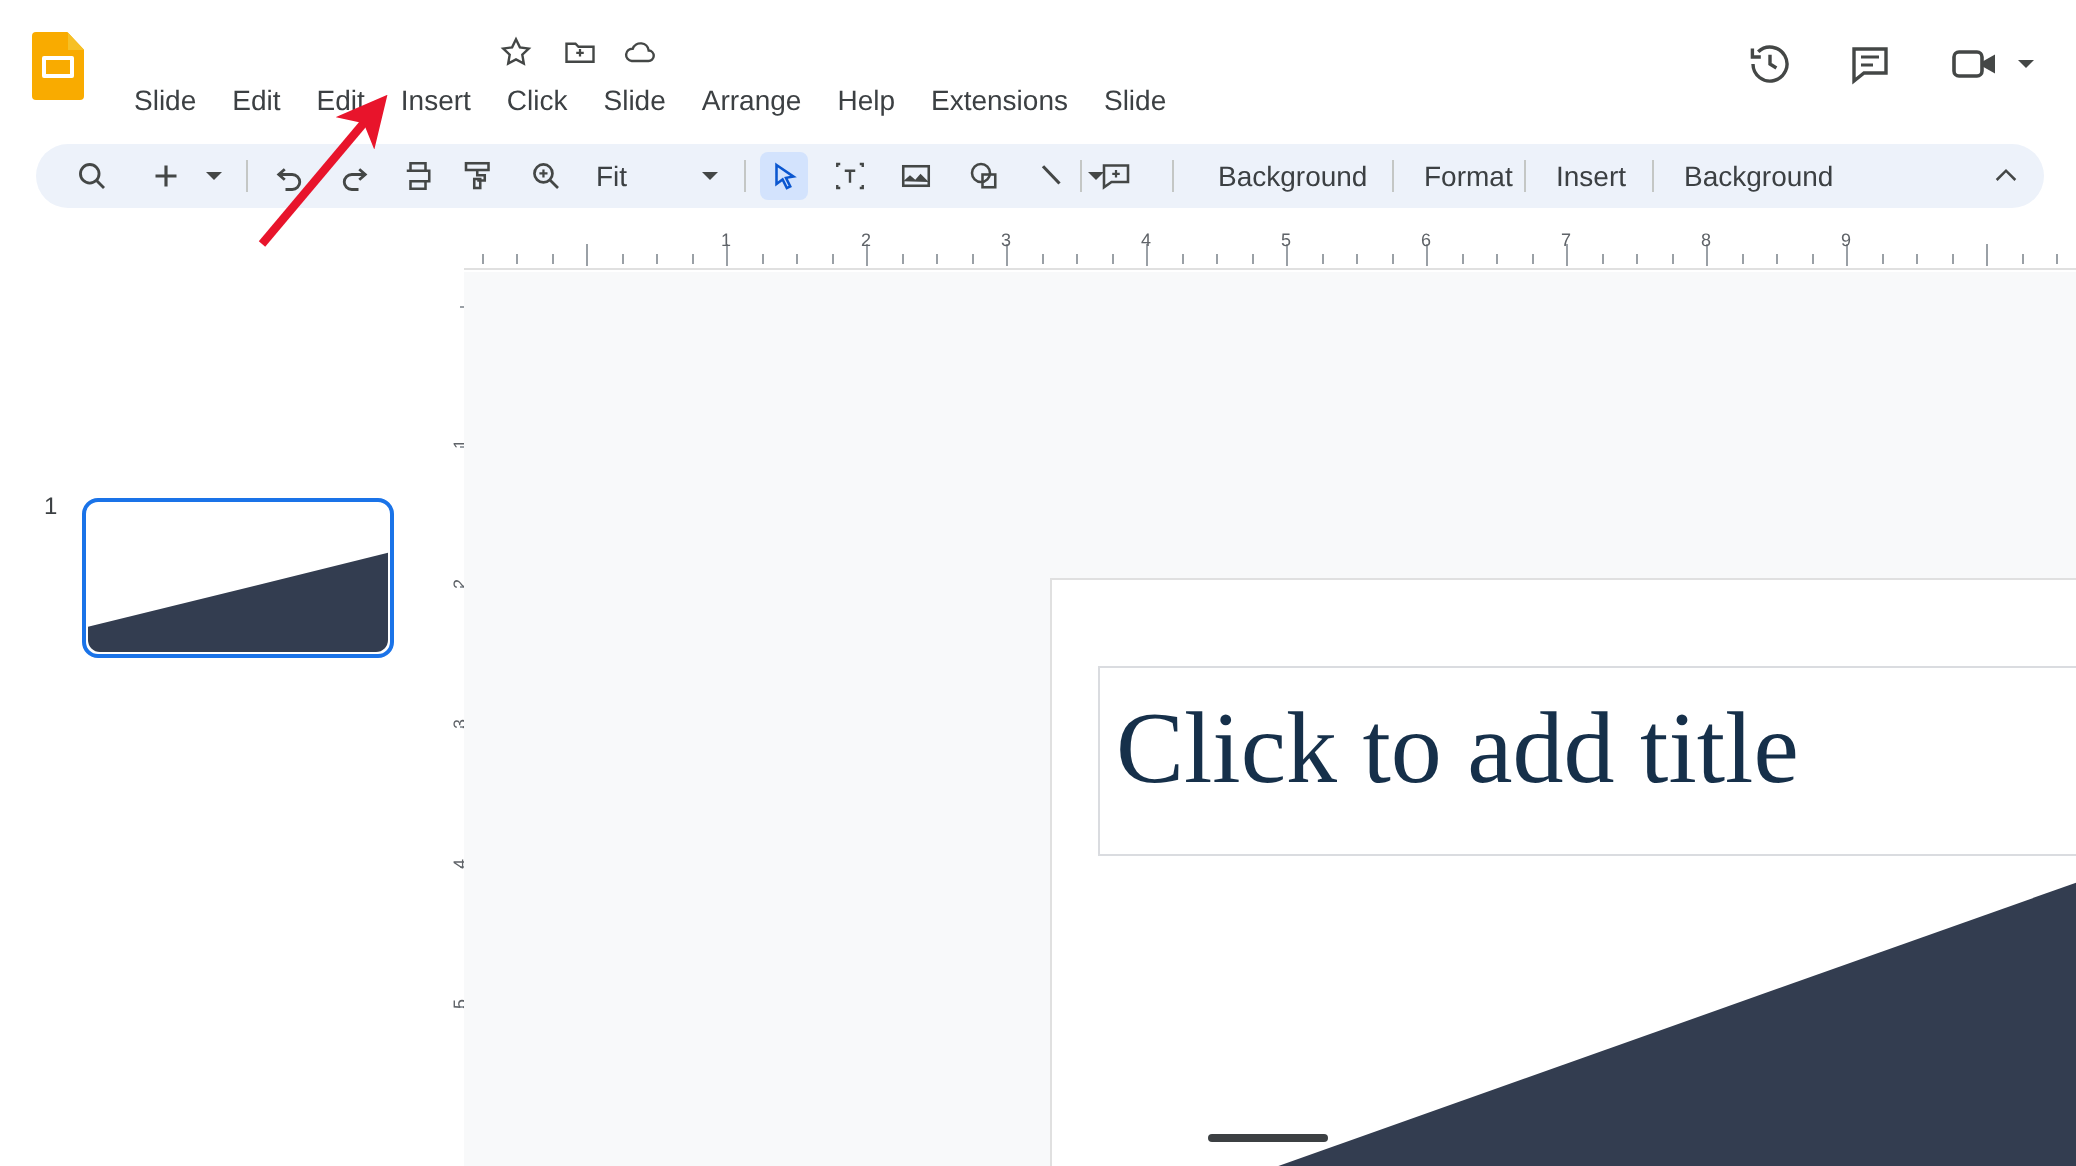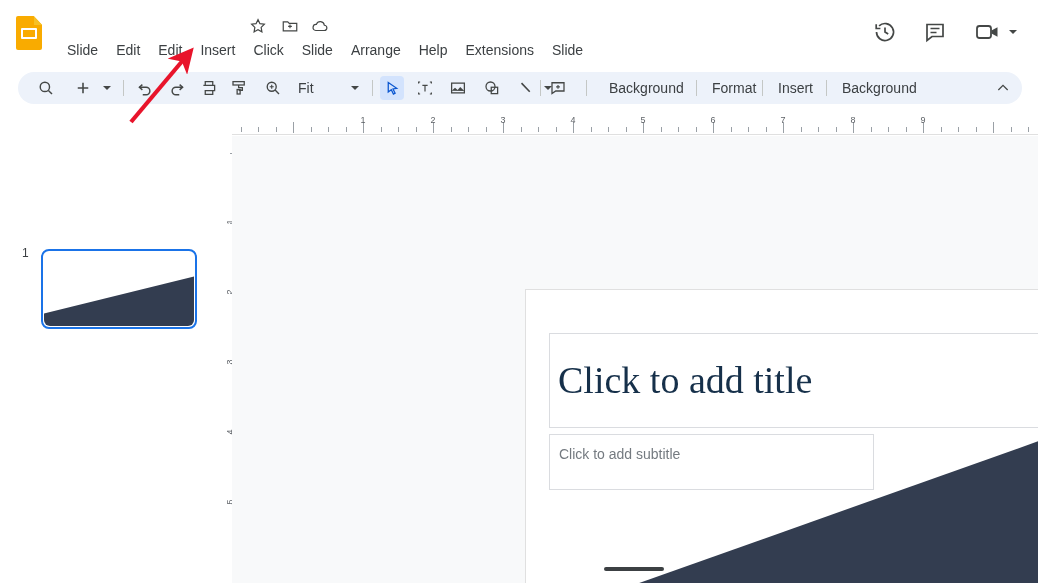--- a/index.html
+++ b/index.html
@@ -107,23 +107,23 @@
     position:absolute; left:0; top:0; width:100%; height:100%;
     background:#333d50;
     clip-path: polygon(0 85%, 100% 85.3px, 100% 100%, 0 100%);
   }
   .ph {
     position:absolute; border:1px solid #dadce0; background:transparent;
     cursor:text;
   }
   .ph-title { left:23px; top:43px; width:655px; height:95px; }
   .ph-title-text {
-    position:absolute; left:8px; top:24px;
+    position:absolute; left:8px; top:12px;
     font-family:"Liberation Serif", serif;
-    font-size:38px; color:#16304a; white-space:nowrap;
+    font-size:51px; color:#16304a; white-space:nowrap;
   }
   .ph-sub { left:23px; top:144px; width:325px; height:56px; }
   .ph-sub-text {
     position:absolute; left:9px; top:11px;
     font-size:14px; color:#747a80; white-space:nowrap;
   }
 
   .drag-handle {
     position:absolute; left:604px; top:567px; width:60px; height:4px;
     background:#3c4043; border-radius:2px; cursor:ns-resize;
@@ -446,23 +446,20 @@
   </div>
 
   <div class="canvas-area">
     <div class="slide">
       <div class="slide-shape"></div>
 
       <div class="ph ph-title">
         <div class="ph-title-text">Click to add title</div>
       </div>
 
-      <div class="ph ph-sub">
-        <div class="ph-sub-text">Click to add subtitle</div>
-      </div>
     </div>
   </div>
 
   <div class="drag-handle"></div>
 
   <svg class="annot-arrow" viewBox="0 0 90 95">
     <defs>
       <marker id="ahead" markerWidth="6" markerHeight="6" refX="2.4" refY="3" orient="auto" markerUnits="strokeWidth">
         <path d="M0,0 L6,3 L0,6 L1.6,3 z" fill="#e8142b"></path>
       </marker>

